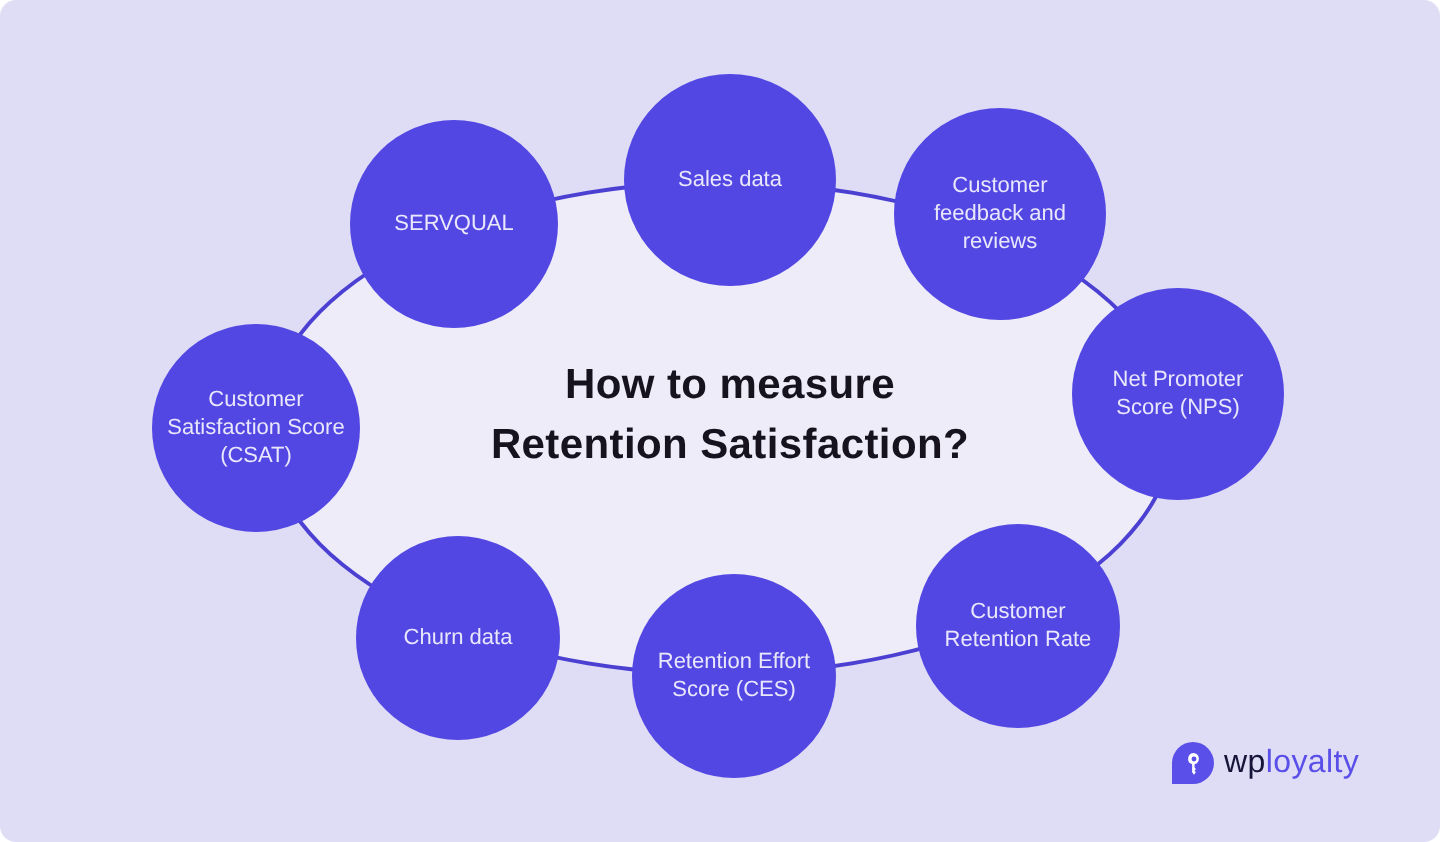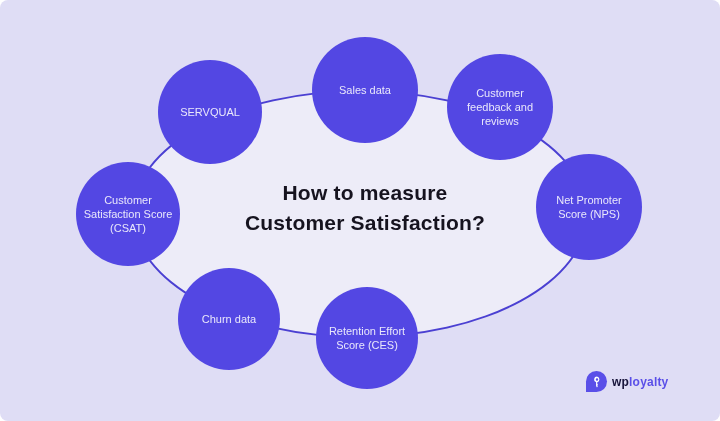--- a/index.html
+++ b/index.html
@@ -37,24 +37,24 @@
     display: flex;
     align-items: center;
     justify-content: center;
     text-align: center;
     font-size: 11px;
     line-height: 1.3;
     z-index: 2;
   }
   .node .node-label { display: inline-block; max-width: 80px; }
   .node.n7 .node-label { max-width: 92px; }
-  .n0 { left: 158px; top: 60px;  width: 104px; height: 104px; }
+  .n0 { left: 175px; top: 60px;  width: 104px; height: 104px; }
   .n1 { left: 312px; top: 37px;  width: 106px; height: 106px; }
   .n2 { left: 447px; top: 54px;  width: 106px; height: 106px; align-items: center; }
-  .n3 { left: 536px; top: 154px; width: 106px; height: 106px; }
+  .n3 { left: 536px; top: 144px; width: 106px; height: 106px; }
   .n4 { left: 458px; top: 262px; width: 102px; height: 102px; }
   .n5 { left: 316px; top: 287px; width: 102px; height: 102px; }
   .n6 { left: 178px; top: 268px; width: 102px; height: 102px; }
   .n7 { left: 76px;  top: 162px; width: 104px; height: 104px; }
   .title {
     position: absolute;
     left: 150px;
     top: 178px;
     width: 430px;
     text-align: center;
@@ -78,22 +78,22 @@
     width: 21px;
     height: 21px;
     background: #5a4fe8;
     border-radius: 55% 55% 55% 0;
     display: flex;
     align-items: center;
     justify-content: center;
   }
   .logo-icon svg { width: 14px; height: 14px; display: block; }
   .logo-text {
-    font-size: 12px;
-    font-weight: 700;
+    font-size: 16px;
+    font-weight: 400;
     letter-spacing: 0.2px;
   }
   .logo-text .wp      { color: #17143a; }
   .logo-text .loyalty { color: #5a4fe8; }
 </style>
 </head>
 <body>
 
 <div class="canvas">
 
@@ -104,33 +104,36 @@
   </div>
   <div class="node n1">
     <span class="node-label">Sales data</span>
   </div>
   <div class="node n2">
     <span class="node-label">Customer feedback and reviews</span>
   </div>
   <div class="node n3">
     <span class="node-label">Net Promoter Score (NPS)</span>
   </div>
+  <div class="node n4">
+    <span class="node-label">Customer Retention Rate</span>
+  </div>
   <div class="node n5">
     <span class="node-label">Retention Effort Score (CES)</span>
   </div>
   <div class="node n6">
     <span class="node-label">Churn data</span>
   </div>
   <div class="node n7">
     <span class="node-label">Customer Satisfaction Score (CSAT)</span>
   </div>
 
   <div class="title">
     <div>How to measure</div>
-    <div>Customer Satisfaction?</div>
+    <div>Retention Satisfaction?</div>
   </div>
 
   <div class="logo">
     <span class="logo-icon">
       <svg viewBox="0 0 24 24" aria-hidden="true">
         <path fill="#ffffff" d="M12 2.5a5 5 0 0 0-1.6 9.74V19l1.6 2.3 1.6-2.3-1.1-1.3 1.1-1.4-1.1-1.3v-2.76A5 5 0 0 0 12 2.5zm0 3.1a2.1 2.1 0 1 1 0 4.2 2.1 2.1 0 0 1 0-4.2z"></path>
       </svg>
     </span>
     <span class="logo-text"><span class="wp">wp</span><span class="loyalty">loyalty</span></span>
   </div>

